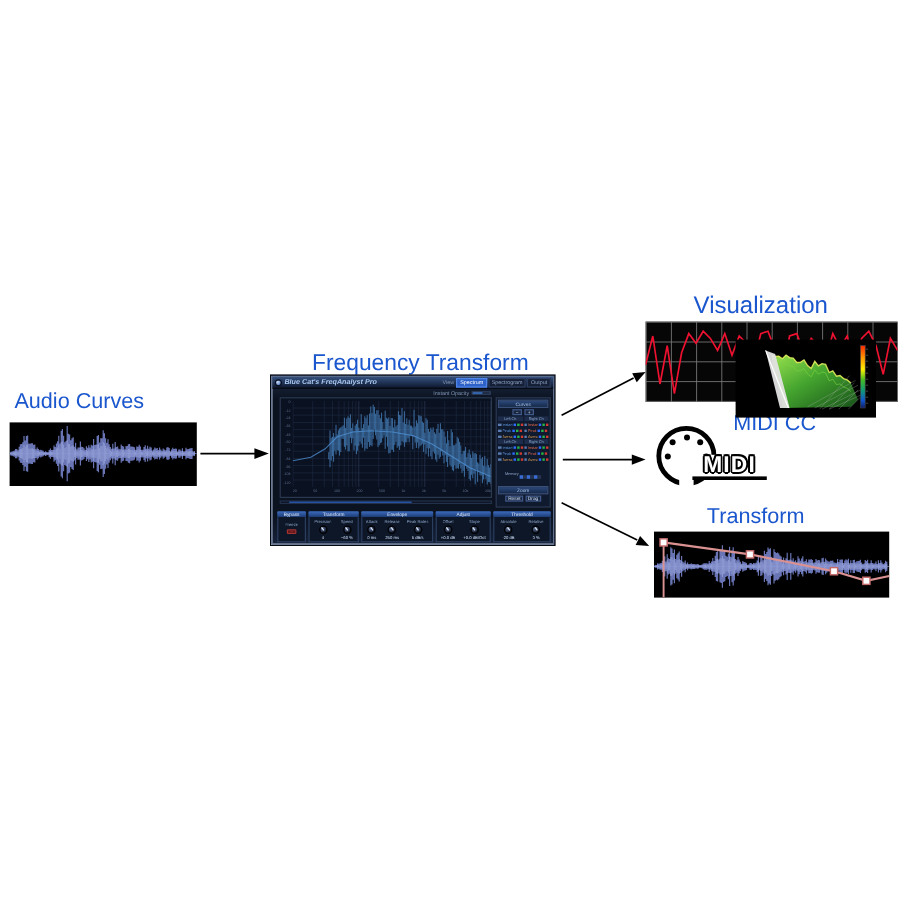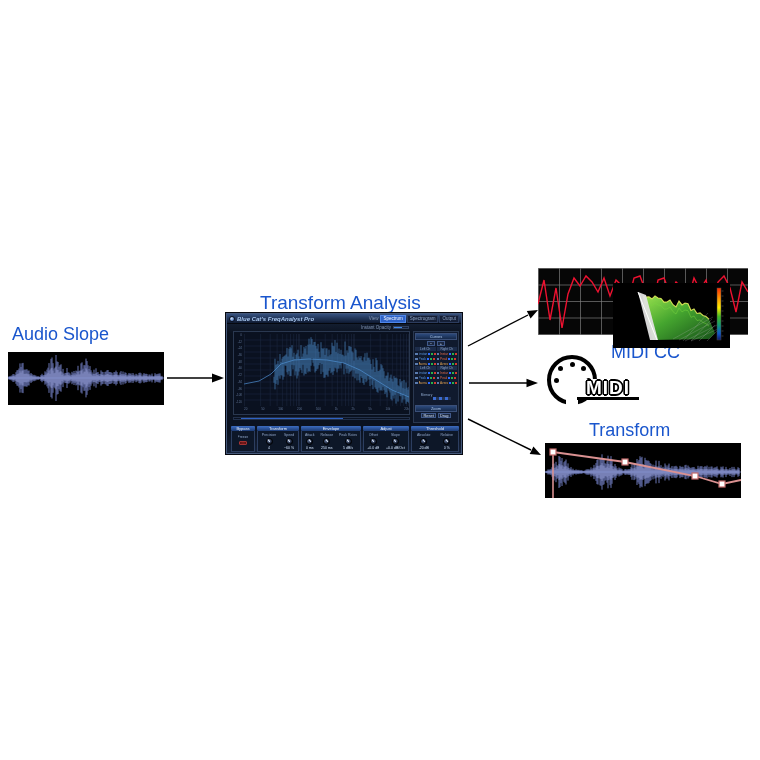--- a/index.html
+++ b/index.html
@@ -115,30 +115,30 @@
     <g>
       <line x1="469" y1="383" x2="527" y2="383" stroke="#000" stroke-width="1.4"></line>
       <polygon points="538,383 526.5,378.7 526.5,387.3" fill="#000"></polygon>
     </g>
     <g>
       <line x1="468" y1="419" x2="531" y2="450" stroke="#000" stroke-width="1.4"></line>
       <polygon points="541,455 529.7,454.1 533.4,446.6" fill="#000"></polygon>
     </g>
   </svg>
 
-  <div class="lbl" id="audio-label" style="color: rgb(26, 86, 205);">Audio Slope</div>
+  <div class="lbl" id="audio-label" style="color: rgb(26, 86, 205);">Audio Curves</div>
   <div id="audio-wave-panel">
     <svg id="audio-wave-svg" width="156" height="53">
         <line x1="0" y1="26" x2="156" y2="26" stroke="#7381c6" stroke-width="0.8" opacity="0.9"></line>
         <path d="M1 24.4L1 27.6M2 24.2L2 27.8M3 23.8L3 28.2M4 23.4L4 28.6M5 22.1L5 29.9M6 22.2L6 29.8M7 23.3L7 28.7M8 20.2L8 31.8M9 18.3L9 33.7M10 18.1L10 33.9M11 16.5L11 35.5M12 11.4L12 40.6M13 15.0L13 37.0M14 11.3L14 40.7M15 10.9L15 41.1M16 17.5L16 34.5M17 17.8L17 34.2M18 17.4L18 34.6M19 17.3L19 34.7M20 18.7L20 33.3M21 18.5L21 33.5M22 22.4L22 29.6M23 21.0L23 31.0M24 22.1L24 29.9M25 23.3L25 28.7M26 22.8L26 29.2M27 23.3L27 28.7M28 23.7L28 28.3M29 24.6L29 27.4M30 24.0L30 28.0M31 24.6L31 27.4M32 24.8L32 27.2M33 23.0L33 29.0M34 21.8L34 30.2M35 23.1L35 28.9M36 23.1L36 28.9M37 19.3L37 32.7M38 20.4L38 31.6M39 17.6L39 34.4M40 15.7L40 36.3M41 11.1L41 40.9M42 17.6L42 34.4M43 6.9L43 45.1M44 5.5L44 46.5M45 11.2L45 40.8M46 16.6L46 35.4M47 15.6L47 36.4M48 3.0L48 49.0M49 9.4L49 42.6M50 10.0L50 42.0M51 14.8L51 37.2M52 13.2L52 38.8M53 12.3L53 39.7M54 20.2L54 31.8M55 16.9L55 35.1M56 22.3L56 29.7M57 20.9L57 31.1M58 21.0L58 31.0M59 16.0L59 36.0M60 20.3L60 31.7M61 20.6L61 31.4M62 21.5L62 30.5M63 23.1L63 28.9M64 19.8L64 32.2M65 21.2L65 30.8M66 19.0L66 33.0M67 21.0L67 31.0M68 18.6L68 33.4M69 19.2L69 32.8M70 13.8L70 38.2M71 18.9L71 33.1M72 18.5L72 33.5M73 11.4L73 40.6M74 10.4L74 41.6M75 16.7L75 35.3M76 13.2L76 38.8M77 13.3L77 38.7M78 6.6L78 45.4M79 9.1L79 42.9M80 13.3L80 38.7M81 17.0L81 35.0M82 14.1L82 37.9M83 18.3L83 33.7M84 20.4L84 31.6M85 21.9L85 30.1M86 17.7L86 34.3M87 22.0L87 30.0M88 16.3L88 35.7M89 20.5L89 31.5M90 20.0L90 32.0M91 21.9L91 30.1M92 22.3L92 29.7M93 18.4L93 33.6M94 19.7L94 32.3M95 20.0L95 32.0M96 22.4L96 29.6M97 19.9L97 32.1M98 19.6L98 32.4M99 18.3L99 33.7M100 18.0L100 34.0M101 20.0L101 32.0M102 20.0L102 32.0M103 20.3L103 31.7M104 20.8L104 31.2M105 22.8L105 29.2M106 20.1L106 31.9M107 20.2L107 31.8M108 18.6L108 33.4M109 20.0L109 32.0M110 22.8L110 29.2M111 22.8L111 29.2M112 20.5L112 31.5M113 19.1L113 32.9M114 22.0L114 30.0M115 19.5L115 32.5M116 22.0L116 30.0M117 20.3L117 31.7M118 20.9L118 31.1M119 23.4L119 28.6M120 22.5L120 29.5M121 21.0L121 31.0M122 21.8L122 30.2M123 21.3L123 30.7M124 22.9L124 29.1M125 21.0L125 31.0M126 22.6L126 29.4M127 23.6L127 28.4M128 21.8L128 30.2M129 22.5L129 29.5M130 23.3L130 28.7M131 21.0L131 31.0M132 20.6L132 31.4M133 21.3L133 30.7M134 24.0L134 28.0M135 22.5L135 29.5M136 21.1L136 30.9M137 22.1L137 29.9M138 21.7L138 30.3M139 22.0L139 30.0M140 24.2L140 27.8M141 22.5L141 29.5M142 22.6L142 29.4M143 23.7L143 28.3M144 21.6L144 30.4M145 24.1L145 27.9M146 24.0L146 28.0M147 21.2L147 30.8M148 22.4L148 29.6M149 22.2L149 29.8M150 21.8L150 30.2M151 21.6L151 30.4M152 21.4L152 30.6M153 24.2L153 27.8M154 23.9L154 28.1" stroke="#7381c6" stroke-width="1" fill="none" opacity="0.9"></path>
         <path d="M1 25.2L1 26.8M2 25.1L2 26.9M3 24.9L3 27.1M4 24.7L4 27.3M5 24.1L5 27.9M6 24.1L6 27.9M7 24.6L7 27.4M8 23.1L8 28.9M9 22.2L9 29.8M10 22.0L10 30.0M11 21.3L11 30.7M12 18.7L12 33.3M13 20.5L13 31.5M14 18.7L14 33.3M15 18.5L15 33.5M16 21.8L16 30.2M17 21.9L17 30.1M18 21.7L18 30.3M19 21.6L19 30.4M20 22.3L20 29.7M21 22.3L21 29.7M22 24.2L22 27.8M23 23.5L23 28.5M24 24.1L24 27.9M25 24.7L25 27.3M26 24.4L26 27.6M27 24.7L27 27.3M28 24.8L28 27.2M29 25.3L29 26.7M30 25.0L30 27.0M31 25.3L31 26.7M32 25.4L32 26.6M33 24.5L33 27.5M34 23.9L34 28.1M35 24.6L35 27.4M36 24.6L36 27.4M37 22.7L37 29.3M38 23.2L38 28.8M39 21.8L39 30.2M40 20.9L40 31.1M41 18.6L41 33.4M42 21.8L42 30.2M43 16.4L43 35.6M44 15.8L44 36.2M45 18.6L45 33.4M46 21.3L46 30.7M47 20.8L47 31.2M48 14.5L48 37.5M49 17.7L49 34.3M50 18.0L50 34.0M51 20.4L51 31.6M52 19.6L52 32.4M53 19.2L53 32.8M54 23.1L54 28.9M55 21.4L55 30.6M56 24.1L56 27.9M57 23.4L57 28.6M58 23.5L58 28.5M59 21.0L59 31.0M60 23.1L60 28.9M61 23.3L61 28.7M62 23.7L62 28.3M63 24.6L63 27.4M64 22.9L64 29.1M65 23.6L65 28.4M66 22.5L66 29.5M67 23.5L67 28.5M68 22.3L68 29.7M69 22.6L69 29.4M70 19.9L70 32.1M71 22.5L71 29.5M72 22.3L72 29.7M73 18.7L73 33.3M74 18.2L74 33.8M75 21.4L75 30.6M76 19.6L76 32.4M77 19.7L77 32.3M78 16.3L78 35.7M79 17.6L79 34.4M80 19.6L80 32.4M81 21.5L81 30.5M82 20.1L82 31.9M83 22.1L83 29.9M84 23.2L84 28.8M85 24.0L85 28.0M86 21.8L86 30.2M87 24.0L87 28.0M88 21.1L88 30.9M89 23.3L89 28.7M90 23.0L90 29.0M91 24.0L91 28.0M92 24.1L92 27.9M93 22.2L93 29.8M94 22.9L94 29.1M95 23.0L95 29.0M96 24.2L96 27.8M97 22.9L97 29.1M98 22.8L98 29.2M99 22.1L99 29.9M100 22.0L100 30.0M101 23.0L101 29.0M102 23.0L102 29.0M103 23.1L103 28.9M104 23.4L104 28.6M105 24.4L105 27.6M106 23.0L106 29.0M107 23.1L107 28.9M108 22.3L108 29.7M109 23.0L109 29.0M110 24.4L110 27.6M111 24.4L111 27.6M112 23.3L112 28.7M113 22.6L113 29.4M114 24.0L114 28.0M115 22.7L115 29.3M116 24.0L116 28.0M117 23.2L117 28.8M118 23.4L118 28.6M119 24.7L119 27.3M120 24.3L120 27.7M121 23.5L121 28.5M122 23.9L122 28.1M123 23.6L123 28.4M124 24.5L124 27.5M125 23.5L125 28.5M126 24.3L126 27.7M127 24.8L127 27.2M128 23.9L128 28.1M129 24.3L129 27.7M130 24.6L130 27.4M131 23.5L131 28.5M132 23.3L132 28.7M133 23.7L133 28.3M134 25.0L134 27.0M135 24.3L135 27.7M136 23.6L136 28.4M137 24.1L137 27.9M138 23.9L138 28.1M139 24.0L139 28.0M140 25.1L140 26.9M141 24.3L141 27.7M142 24.3L142 27.7M143 24.9L143 27.1M144 23.8L144 28.2M145 25.0L145 27.0M146 25.0L146 27.0M147 23.6L147 28.4M148 24.2L148 27.8M149 24.1L149 27.9M150 23.9L150 28.1M151 23.8L151 28.2M152 23.7L152 28.3M153 25.1L153 26.9M154 25.0L154 27.0" stroke="#9aa6dc" stroke-width="0.8" fill="none" opacity="0.8"></path>
       </svg>
   </div>
 
-  <div class="lbl" id="freq-label" style="color: rgb(26, 86, 205);">Transform Analysis</div>
+  <div class="lbl" id="freq-label" style="color: rgb(26, 86, 205);">Frequency Transform</div>
 
   <div id="plugin">
     <div id="titlebar">
       <span id="bclogo"></span>
       <span id="plugin-title">Blue Cat's FreqAnalyst Pro</span>
       <span id="view-label">View</span>
       <span id="tabs">
           <span class="tab active">Spectrum</span>
           <span class="tab">Spectrogram</span>
           <span class="tab">Output</span>
@@ -431,20 +431,21 @@
               <div class="knob">
                 <div class="kline"></div>
               </div>
               <div class="ctl-val">0 %</div>
             </div>
           </div>
         </div>
       </div>
   </div>
 
+  <div class="lbl" id="viz-label" style="color: rgb(26, 86, 205);">Visualization</div>
   <div id="midichart">
     <svg id="midichart-svg" width="210" height="67">
         <line x1="0.5" y1="0" x2="0.5" y2="67" stroke="#7d7d7d" stroke-width="0.7"></line>
         <line x1="21.5" y1="0" x2="21.5" y2="67" stroke="#7d7d7d" stroke-width="0.7"></line>
         <line x1="42.5" y1="0" x2="42.5" y2="67" stroke="#7d7d7d" stroke-width="0.7"></line>
         <line x1="63.5" y1="0" x2="63.5" y2="67" stroke="#7d7d7d" stroke-width="0.7"></line>
         <line x1="84.5" y1="0" x2="84.5" y2="67" stroke="#7d7d7d" stroke-width="0.7"></line>
         <line x1="105.5" y1="0" x2="105.5" y2="67" stroke="#7d7d7d" stroke-width="0.7"></line>
         <line x1="126.5" y1="0" x2="126.5" y2="67" stroke="#7d7d7d" stroke-width="0.7"></line>
         <line x1="147.5" y1="0" x2="147.5" y2="67" stroke="#7d7d7d" stroke-width="0.7"></line>

